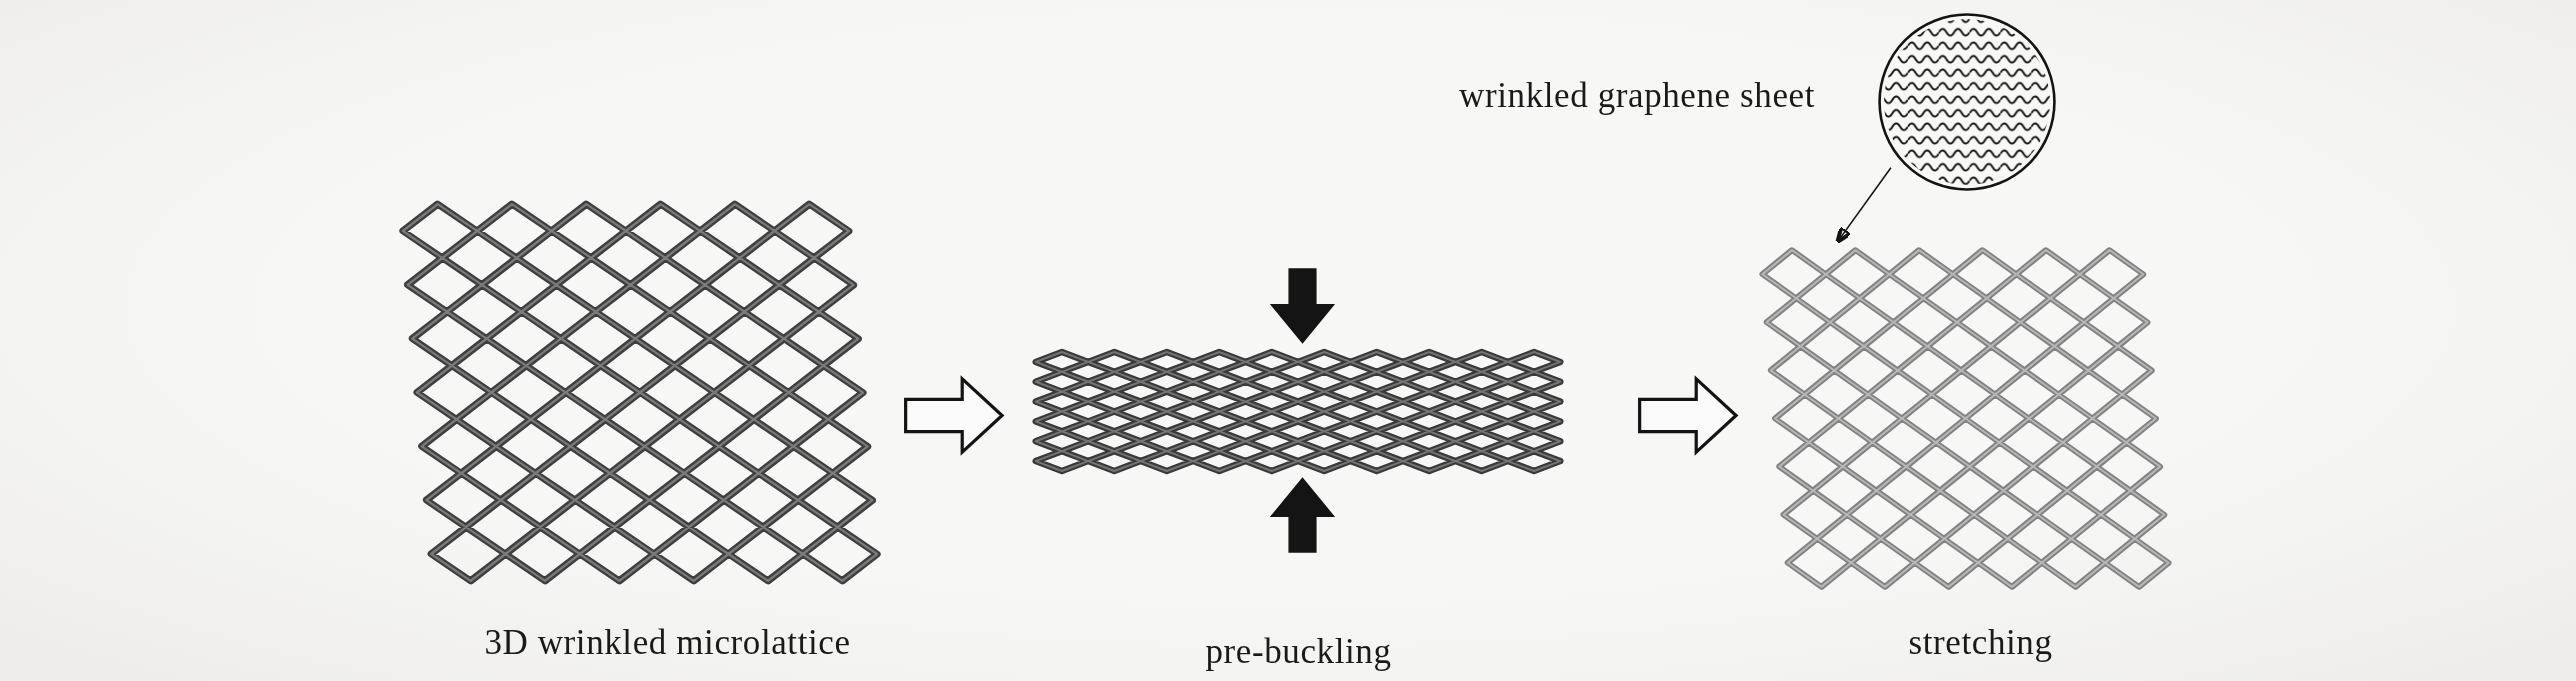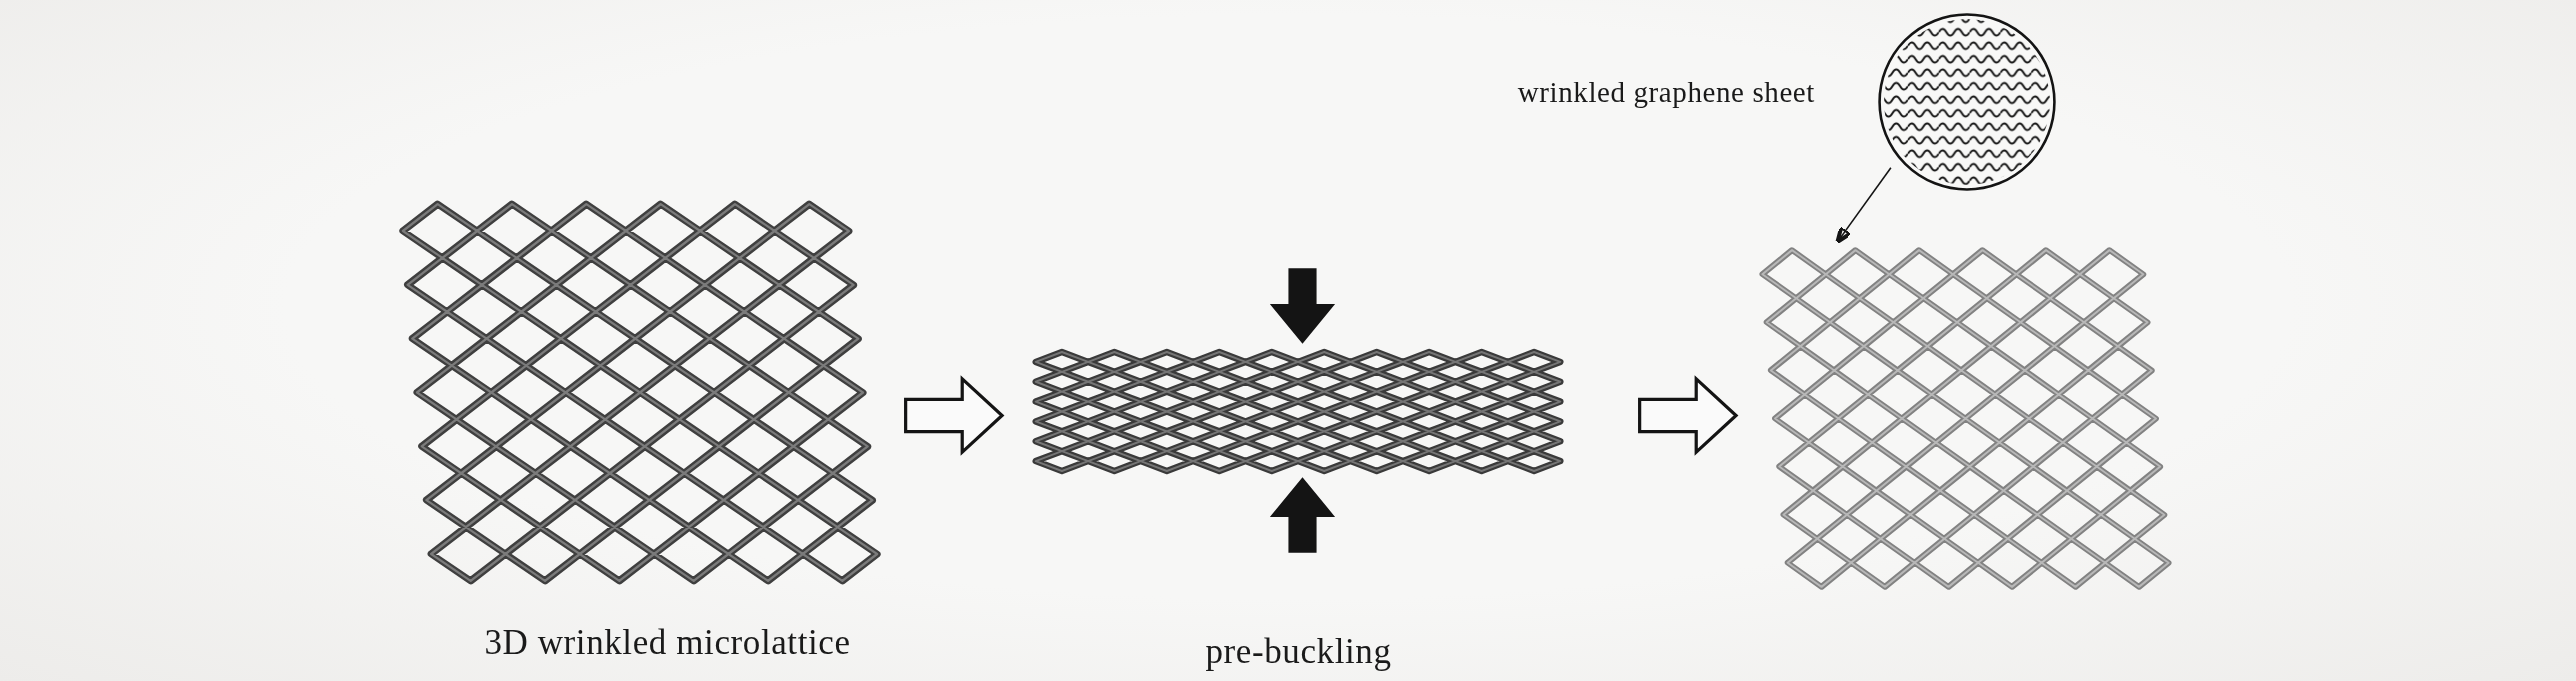--- a/index.html
+++ b/index.html
@@ -30,21 +30,21 @@
   .stage-label{
     position:absolute;
     font-size:35px;
     color:var(--ink);
     text-align:center;
     letter-spacing:0.6px;
     white-space:nowrap;
   }
   .callout-label{
     position:absolute;
-    font-size:29px;
+    font-size:35px;
     color:var(--ink);
     text-align:right;
     letter-spacing:0.6px;
     white-space:nowrap;
   }
   svg.lattice{overflow:visible;}
   svg.lattice path{fill:none;stroke-linejoin:round;stroke-linecap:round;}
   #lat-left{transform:skewX(5deg);}
   #lat-left path.base{stroke:var(--lattice-dark);stroke-width:11;}
   #lat-left path.hi{stroke:var(--lattice-dark-hi);stroke-width:3.5;}
@@ -95,20 +95,21 @@
   <div class="stage-label" style="left:1061px;top:632px;width:475px;">pre-buckling</div>
 
   <svg class="abs hollow-arrow" style="left:1637px;top:375px;overflow:visible;" width="103" height="81" viewBox="0 0 160 126">
     <polygon points="4,38 92,38 92,6 154,63 92,120 92,88 4,88"></polygon>
   </svg>
 
   <svg id="lat-right" class="abs lattice" style="left:1775px;top:250px;" width="381" height="337" viewBox="0 0 594 525">
       <path d="M0 37.5L49.5 0L99 37.5L49.5 75ZM99 37.5L148.5 0L198 37.5L148.5 75ZM198 37.5L247.5 0L297 37.5L247.5 75ZM297 37.5L346.5 0L396 37.5L346.5 75ZM396 37.5L445.5 0L495 37.5L445.5 75ZM495 37.5L544.5 0L594 37.5L544.5 75ZM0 112.5L49.5 75L99 112.5L49.5 150ZM99 112.5L148.5 75L198 112.5L148.5 150ZM198 112.5L247.5 75L297 112.5L247.5 150ZM297 112.5L346.5 75L396 112.5L346.5 150ZM396 112.5L445.5 75L495 112.5L445.5 150ZM495 112.5L544.5 75L594 112.5L544.5 150ZM0 187.5L49.5 150L99 187.5L49.5 225ZM99 187.5L148.5 150L198 187.5L148.5 225ZM198 187.5L247.5 150L297 187.5L247.5 225ZM297 187.5L346.5 150L396 187.5L346.5 225ZM396 187.5L445.5 150L495 187.5L445.5 225ZM495 187.5L544.5 150L594 187.5L544.5 225ZM0 262.5L49.5 225L99 262.5L49.5 300ZM99 262.5L148.5 225L198 262.5L148.5 300ZM198 262.5L247.5 225L297 262.5L247.5 300ZM297 262.5L346.5 225L396 262.5L346.5 300ZM396 262.5L445.5 225L495 262.5L445.5 300ZM495 262.5L544.5 225L594 262.5L544.5 300ZM0 337.5L49.5 300L99 337.5L49.5 375ZM99 337.5L148.5 300L198 337.5L148.5 375ZM198 337.5L247.5 300L297 337.5L247.5 375ZM297 337.5L346.5 300L396 337.5L346.5 375ZM396 337.5L445.5 300L495 337.5L445.5 375ZM495 337.5L544.5 300L594 337.5L544.5 375ZM0 412.5L49.5 375L99 412.5L49.5 450ZM99 412.5L148.5 375L198 412.5L148.5 450ZM198 412.5L247.5 375L297 412.5L247.5 450ZM297 412.5L346.5 375L396 412.5L346.5 450ZM396 412.5L445.5 375L495 412.5L445.5 450ZM495 412.5L544.5 375L594 412.5L544.5 450ZM0 487.5L49.5 450L99 487.5L49.5 525ZM99 487.5L148.5 450L198 487.5L148.5 525ZM198 487.5L247.5 450L297 487.5L247.5 525ZM297 487.5L346.5 450L396 487.5L346.5 525ZM396 487.5L445.5 450L495 487.5L445.5 525ZM495 487.5L544.5 450L594 487.5L544.5 525Z" class="base"></path>
       <path d="M0 37.5L49.5 0L99 37.5L49.5 75ZM99 37.5L148.5 0L198 37.5L148.5 75ZM198 37.5L247.5 0L297 37.5L247.5 75ZM297 37.5L346.5 0L396 37.5L346.5 75ZM396 37.5L445.5 0L495 37.5L445.5 75ZM495 37.5L544.5 0L594 37.5L544.5 75ZM0 112.5L49.5 75L99 112.5L49.5 150ZM99 112.5L148.5 75L198 112.5L148.5 150ZM198 112.5L247.5 75L297 112.5L247.5 150ZM297 112.5L346.5 75L396 112.5L346.5 150ZM396 112.5L445.5 75L495 112.5L445.5 150ZM495 112.5L544.5 75L594 112.5L544.5 150ZM0 187.5L49.5 150L99 187.5L49.5 225ZM99 187.5L148.5 150L198 187.5L148.5 225ZM198 187.5L247.5 150L297 187.5L247.5 225ZM297 187.5L346.5 150L396 187.5L346.5 225ZM396 187.5L445.5 150L495 187.5L445.5 225ZM495 187.5L544.5 150L594 187.5L544.5 225ZM0 262.5L49.5 225L99 262.5L49.5 300ZM99 262.5L148.5 225L198 262.5L148.5 300ZM198 262.5L247.5 225L297 262.5L247.5 300ZM297 262.5L346.5 225L396 262.5L346.5 300ZM396 262.5L445.5 225L495 262.5L445.5 300ZM495 262.5L544.5 225L594 262.5L544.5 300ZM0 337.5L49.5 300L99 337.5L49.5 375ZM99 337.5L148.5 300L198 337.5L148.5 375ZM198 337.5L247.5 300L297 337.5L247.5 375ZM297 337.5L346.5 300L396 337.5L346.5 375ZM396 337.5L445.5 300L495 337.5L445.5 375ZM495 337.5L544.5 300L594 337.5L544.5 375ZM0 412.5L49.5 375L99 412.5L49.5 450ZM99 412.5L148.5 375L198 412.5L148.5 450ZM198 412.5L247.5 375L297 412.5L247.5 450ZM297 412.5L346.5 375L396 412.5L346.5 450ZM396 412.5L445.5 375L495 412.5L445.5 450ZM495 412.5L544.5 375L594 412.5L544.5 450ZM0 487.5L49.5 450L99 487.5L49.5 525ZM99 487.5L148.5 450L198 487.5L148.5 525ZM198 487.5L247.5 450L297 487.5L247.5 525ZM297 487.5L346.5 450L396 487.5L346.5 525ZM396 487.5L445.5 450L495 487.5L445.5 525ZM495 487.5L544.5 450L594 487.5L544.5 525Z" class="hi"></path>
     </svg>
+  <div class="stage-label" style="left:1788px;top:623px;width:385px;">stretching</div>
 
   <div class="callout-label" style="left:1251px;top:76px;width:564px;">wrinkled graphene sheet</div>
 
   <svg class="abs" style="left:1877px;top:11.5px;overflow:visible;" width="180" height="180" viewBox="0 0 280 280">
     <defs>
       <pattern id="wavepat" width="48" height="21" patternUnits="userSpaceOnUse">
         <path class="wave-stroke" d="M0,10.5 C4,3.5 8,3.5 12,10.5 C16,17.5 20,17.5 24,10.5 C28,3.5 32,3.5 36,10.5 C40,17.5 44,17.5 48,10.5"></path>
       </pattern>
       <clipPath id="gclip">
           <circle cx="140" cy="140" r="129"></circle>

